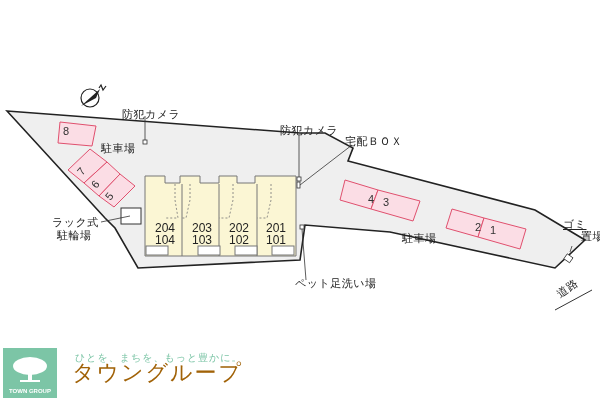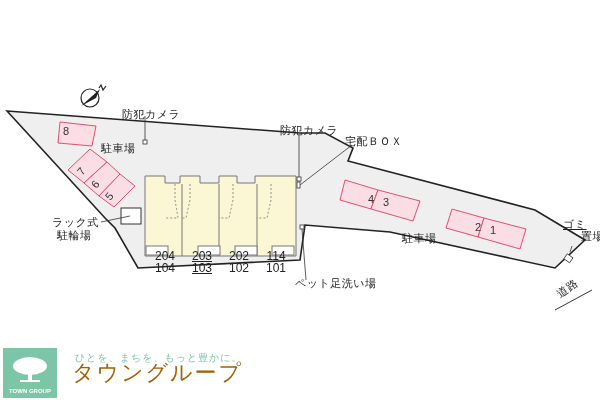--- a/index.html
+++ b/index.html
@@ -1,19 +1,19 @@
 <!DOCTYPE html>
 <html><head>
 <meta charset="utf-8">
 <style>
   html, body { margin: 0; padding: 0; background: #ffffff; }
   body { width: 600px; height: 400px; position: relative; overflow: hidden; font-family: "DejaVu Sans", sans-serif; }
   #site { position: absolute; left: 0; top: 0; width: 600px; height: 400px; }
   .lbl { position: absolute; font-size: 11px; color: #222; white-space: nowrap; line-height: 13px; letter-spacing: 0.5px; }
-  .unit { position: absolute; font-size: 12px; color: #222; text-align: center; line-height: 12px; font-family: "Liberation Sans", sans-serif; margin-top: 28px; }
+  .unit { position: absolute; font-size: 12px; color: #222; text-align: center; line-height: 12px; font-family: "Liberation Sans", sans-serif; }
   .slot-num { position: absolute; font-size: 11px; color: #333; font-family: "Liberation Sans", sans-serif; }
   #logo-box { position: absolute; left: 3px; top: 348px; width: 54px; height: 50px; background: #7cc5a6; }
   #logo-text-en { position: absolute; left: 0; bottom: 4px; width: 54px; text-align: center; color: #fff; font-size: 6px; font-family: "Liberation Sans", sans-serif; font-weight: bold; }
   #tagline { position: absolute; left: 75px; top: 351px; font-size: 10px; color: #7cc5a6; letter-spacing: 1px; text-align: right; }
   #brand { position: absolute; left: 72px; top: 358px; font-size: 22px; color: #a16207; letter-spacing: 2px; }
 </style>
 </head>
 <body>
 
 <svg id="site" viewBox="0 0 600 400" xmlns="http://www.w3.org/2000/svg">
@@ -88,30 +88,30 @@
 <span class="lbl" style="left:57px;top:229px;">駐輪場</span>
 <span class="lbl" style="left:295px;top:277px;">ペット足洗い場</span>
 <span class="lbl" style="left:563px;top:218px;text-decoration:underline;">ゴミ</span>
 <span class="lbl" style="left:561px;top:230px;margin-left:20px;">置場</span>
 <span class="lbl" style="left:556px;top:282px;transform:rotate(-35deg);">道路</span>
 
 <div class="unit" style="left:150px;top:222px;width:30px;">
     <div>204</div>
     <div>104</div>
   </div>
-<div class="unit" style="left:187px;top:222px;width:30px;text-decoration:underline;">
+<div class="unit" style="left:187px;top:222px;width:30px;">
     <div>203</div>
     <div>103</div>
   </div>
 <div class="unit" style="left:224px;top:222px;width:30px;">
     <div>202</div>
     <div>102</div>
   </div>
 <div class="unit" style="left:261px;top:222px;width:30px;">
-    <div>114</div>
+    <div>201</div>
     <div>101</div>
   </div>
 
 <span class="slot-num" style="left:63px;top:125px;">8</span>
 <span class="slot-num" style="left:78px;top:165px;transform:rotate(-50deg);">7</span>
 <span class="slot-num" style="left:92px;top:178px;transform:rotate(-50deg);">6</span>
 <span class="slot-num" style="left:106px;top:190px;transform:rotate(-50deg);">5</span>
 <span class="slot-num" style="left:368px;top:193px;">4</span>
 <span class="slot-num" style="left:383px;top:196px;">3</span>
 <span class="slot-num" style="left:475px;top:221px;">2</span>

